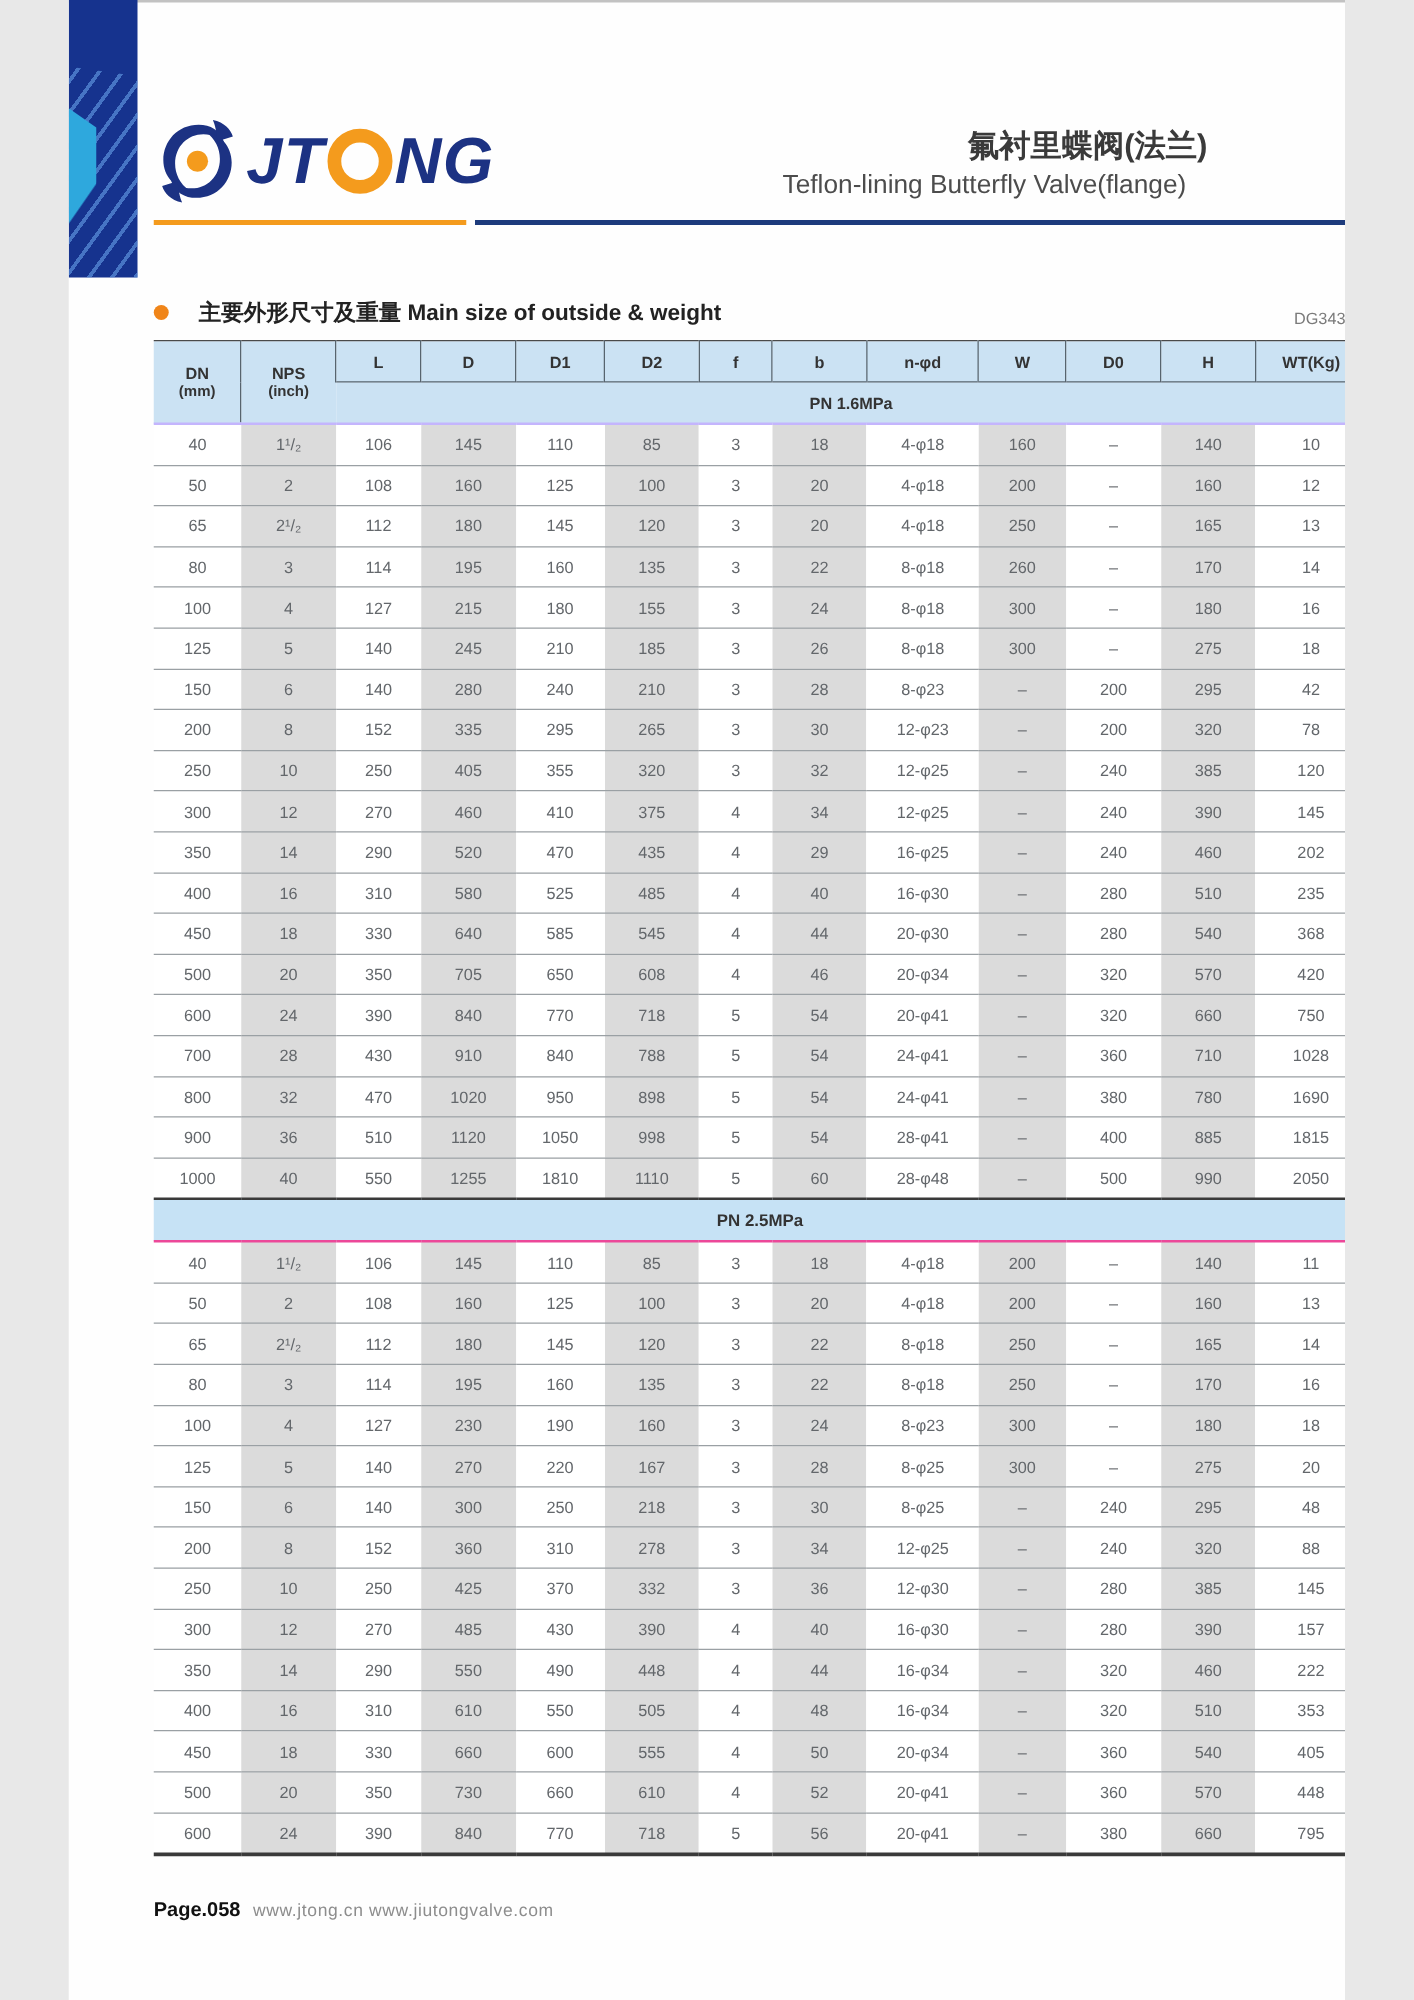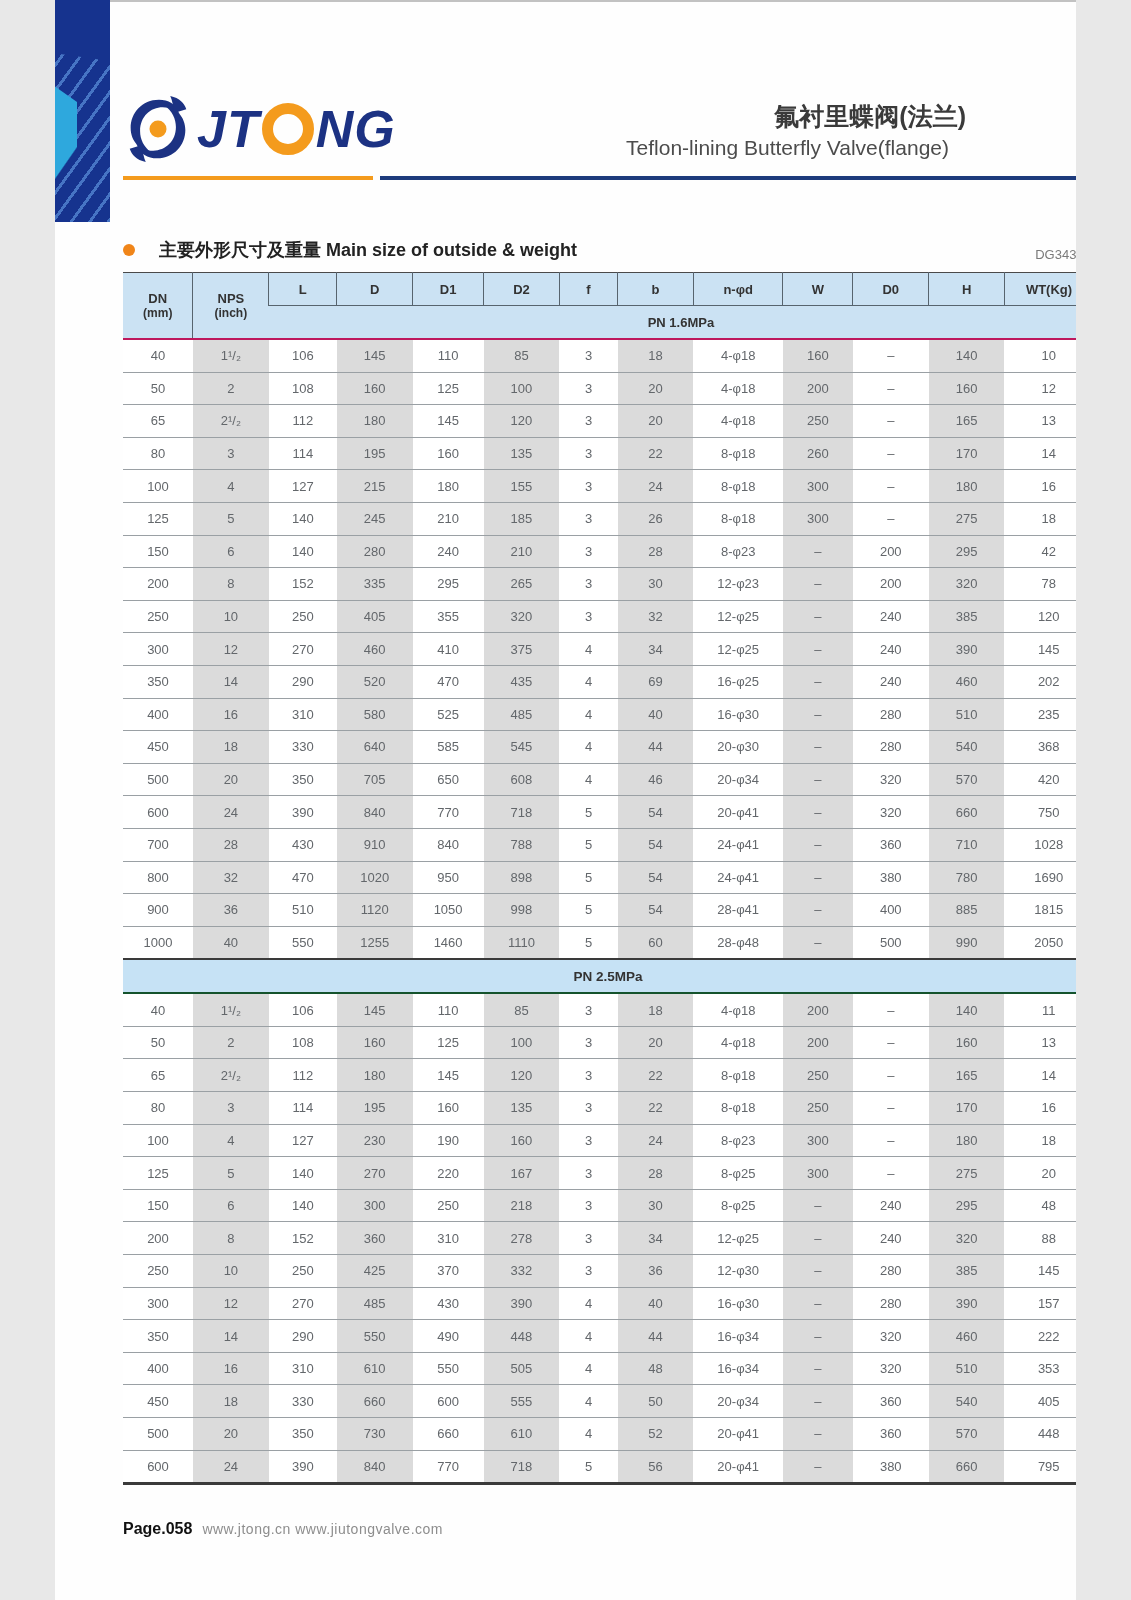--- a/index.html
+++ b/index.html
@@ -54,30 +54,30 @@
   .tbl-wrap { position:absolute; top:272px; left:68px; width:970px; }
   table.size-table { width:100%; border-collapse:collapse; table-layout:fixed;
     border-top:1px solid #4a4a4a; border-bottom:3px solid #3a3a3a; }
   .size-table thead th {
     background:#cbe2f3; color:#333; font-size:13px; font-weight:bold;
     height:32px; padding:0; border-left:1px solid #57646e;
   }
   .size-table thead th:first-child { border-left:none; }
   .size-table thead th .sub { display:block; font-size:12px; font-weight:bold; }
   .size-table thead tr.band-tr th { border-top:1px solid #57646e; border-left:none; }
-  .size-table thead { border-bottom:2px solid #be185d; }
+  .size-table thead { border-bottom:2px solid #c4b5fd; }
   .size-table tbody.data td {
     text-align:center; font-size:13px; color:#63676b; height:31.6px; padding:0;
     border-top:1px solid #9aa0a4; background:#fff;
   }
   .size-table tbody.data tr:first-child td { border-top:none; }
   .size-table tbody.data td:nth-child(even) { background:#dbdbdb; }
   .size-table tbody.band-row td {
     background:#c6e2f5; text-align:center; font-weight:bold; font-size:13.5px; color:#333;
-    height:30px; border-top:2px solid #3a3a3a; border-bottom:2px solid #14532d;
+    height:30px; border-top:2px solid #3a3a3a; border-bottom:2px solid #ec4899;
   }
 
   
   .footer { position:absolute; top:1520px; left:68px; display:flex; align-items:baseline;justify-content:flex-end; }
   .footer .pageno { font-size:16px; font-weight:bold; color:#111; }
   .footer .urls { font-size:14px; color:#8d8d8d; margin-left:10px; letter-spacing:.5px; }
 </style>
 </head>
 <body>
 
@@ -313,21 +313,21 @@
             <td>145</td>
           </tr>
           <tr>
             <td>350</td>
             <td>14</td>
             <td>290</td>
             <td>520</td>
             <td>470</td>
             <td>435</td>
             <td>4</td>
-            <td>69</td>
+            <td>29</td>
             <td>16-φ25</td>
             <td>–</td>
             <td>240</td>
             <td>460</td>
             <td>202</td>
           </tr>
           <tr>
             <td>400</td>
             <td>16</td>
             <td>310</td>
@@ -430,21 +430,21 @@
             <td>–</td>
             <td>400</td>
             <td>885</td>
             <td>1815</td>
           </tr>
           <tr>
             <td>1000</td>
             <td>40</td>
             <td>550</td>
             <td>1255</td>
-            <td>1460</td>
+            <td>1810</td>
             <td>1110</td>
             <td>5</td>
             <td>60</td>
             <td>28-φ48</td>
             <td>–</td>
             <td>500</td>
             <td>990</td>
             <td>2050</td>
           </tr>
         </tbody>

